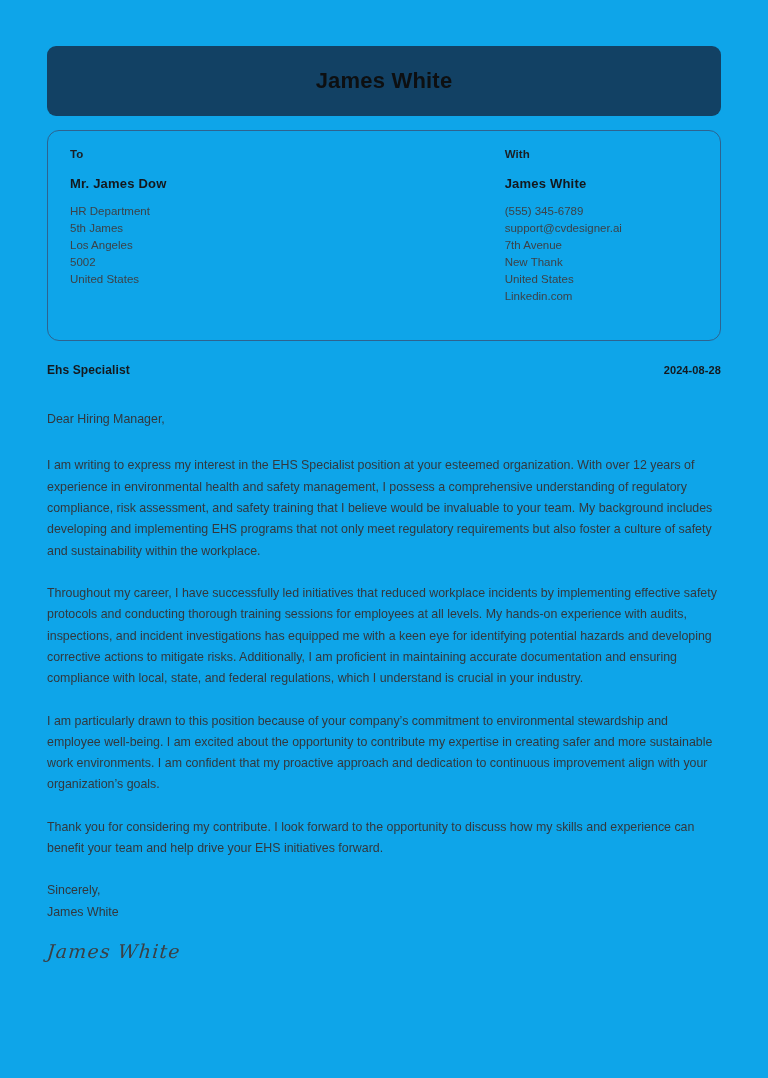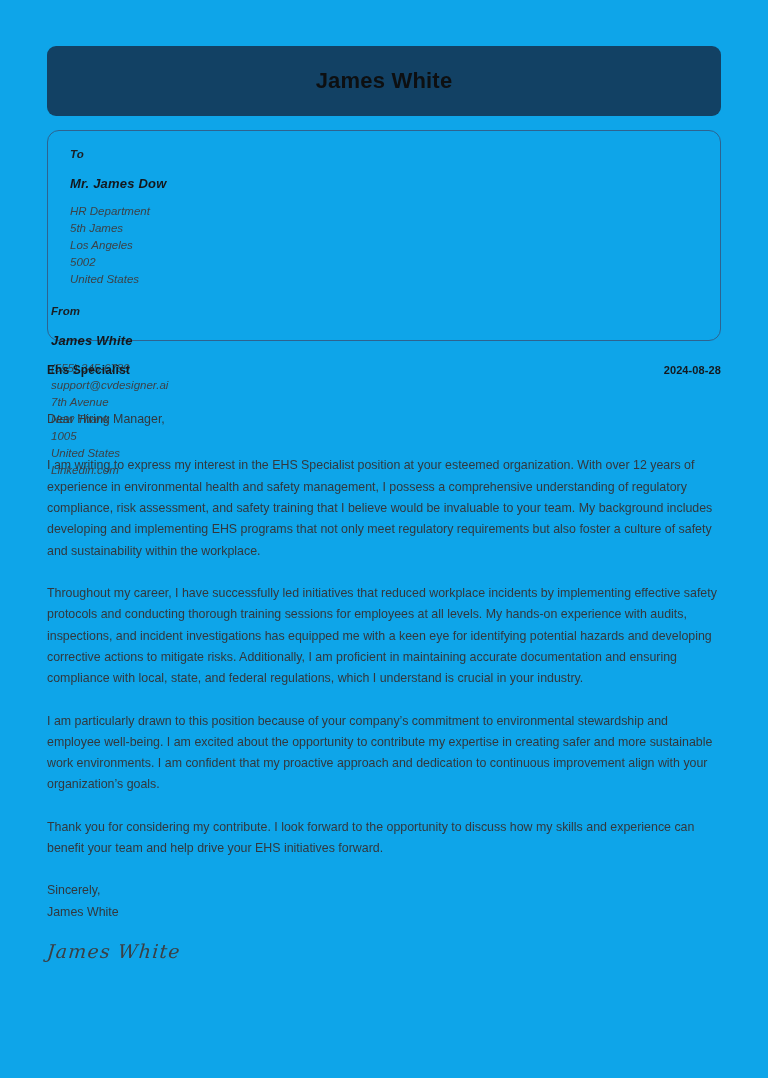--- a/index.html
+++ b/index.html
@@ -47,22 +47,21 @@
   .address-card {
     position: absolute;
     left: 47px;
     top: 130px;
     width: 674px;
     height: 211px;
     border: 1.5px solid #2d6390;
     border-radius: 12px;
     box-sizing: border-box;
     display: flex;
-    flex-direction: column;
-    font-style: italic;
+    flex-direction: row;
   }
   .addr-col {
     box-sizing: border-box;
     padding: 17px 0 0 0;
   }
   .addr-col.to   { width: 455px; padding-left: 22px; }
   .addr-col.from { width: 219px; padding-left: 3px; }
 
   .addr-heading {
     font-size: 11.5px;
@@ -162,27 +161,26 @@
       <div class="addr-heading">To</div>
       <div class="addr-person">Mr. James Dow</div>
       <div class="addr-line">HR Department</div>
       <div class="addr-line">5th James</div>
       <div class="addr-line">Los Angeles</div>
       <div class="addr-line">5002</div>
       <div class="addr-line">United States</div>
     </div>
 
     <div class="addr-col from">
-      <div class="addr-heading">From</div>
+      <div class="addr-heading">With</div>
       <div class="addr-person">James White</div>
       <div class="addr-line">(555) 345-6789</div>
       <div class="addr-line">support@cvdesigner.ai</div>
       <div class="addr-line">7th Avenue</div>
       <div class="addr-line">New Thank</div>
-      <div class="addr-line">1005</div>
       <div class="addr-line">United States</div>
       <div class="addr-line">Linkedin.com</div>
     </div>
 
   </div>
 
   <div class="subject-row">
     <div class="subject-title">Ehs Specialist</div>
     <div class="subject-date">2024-08-28</div>
   </div>

